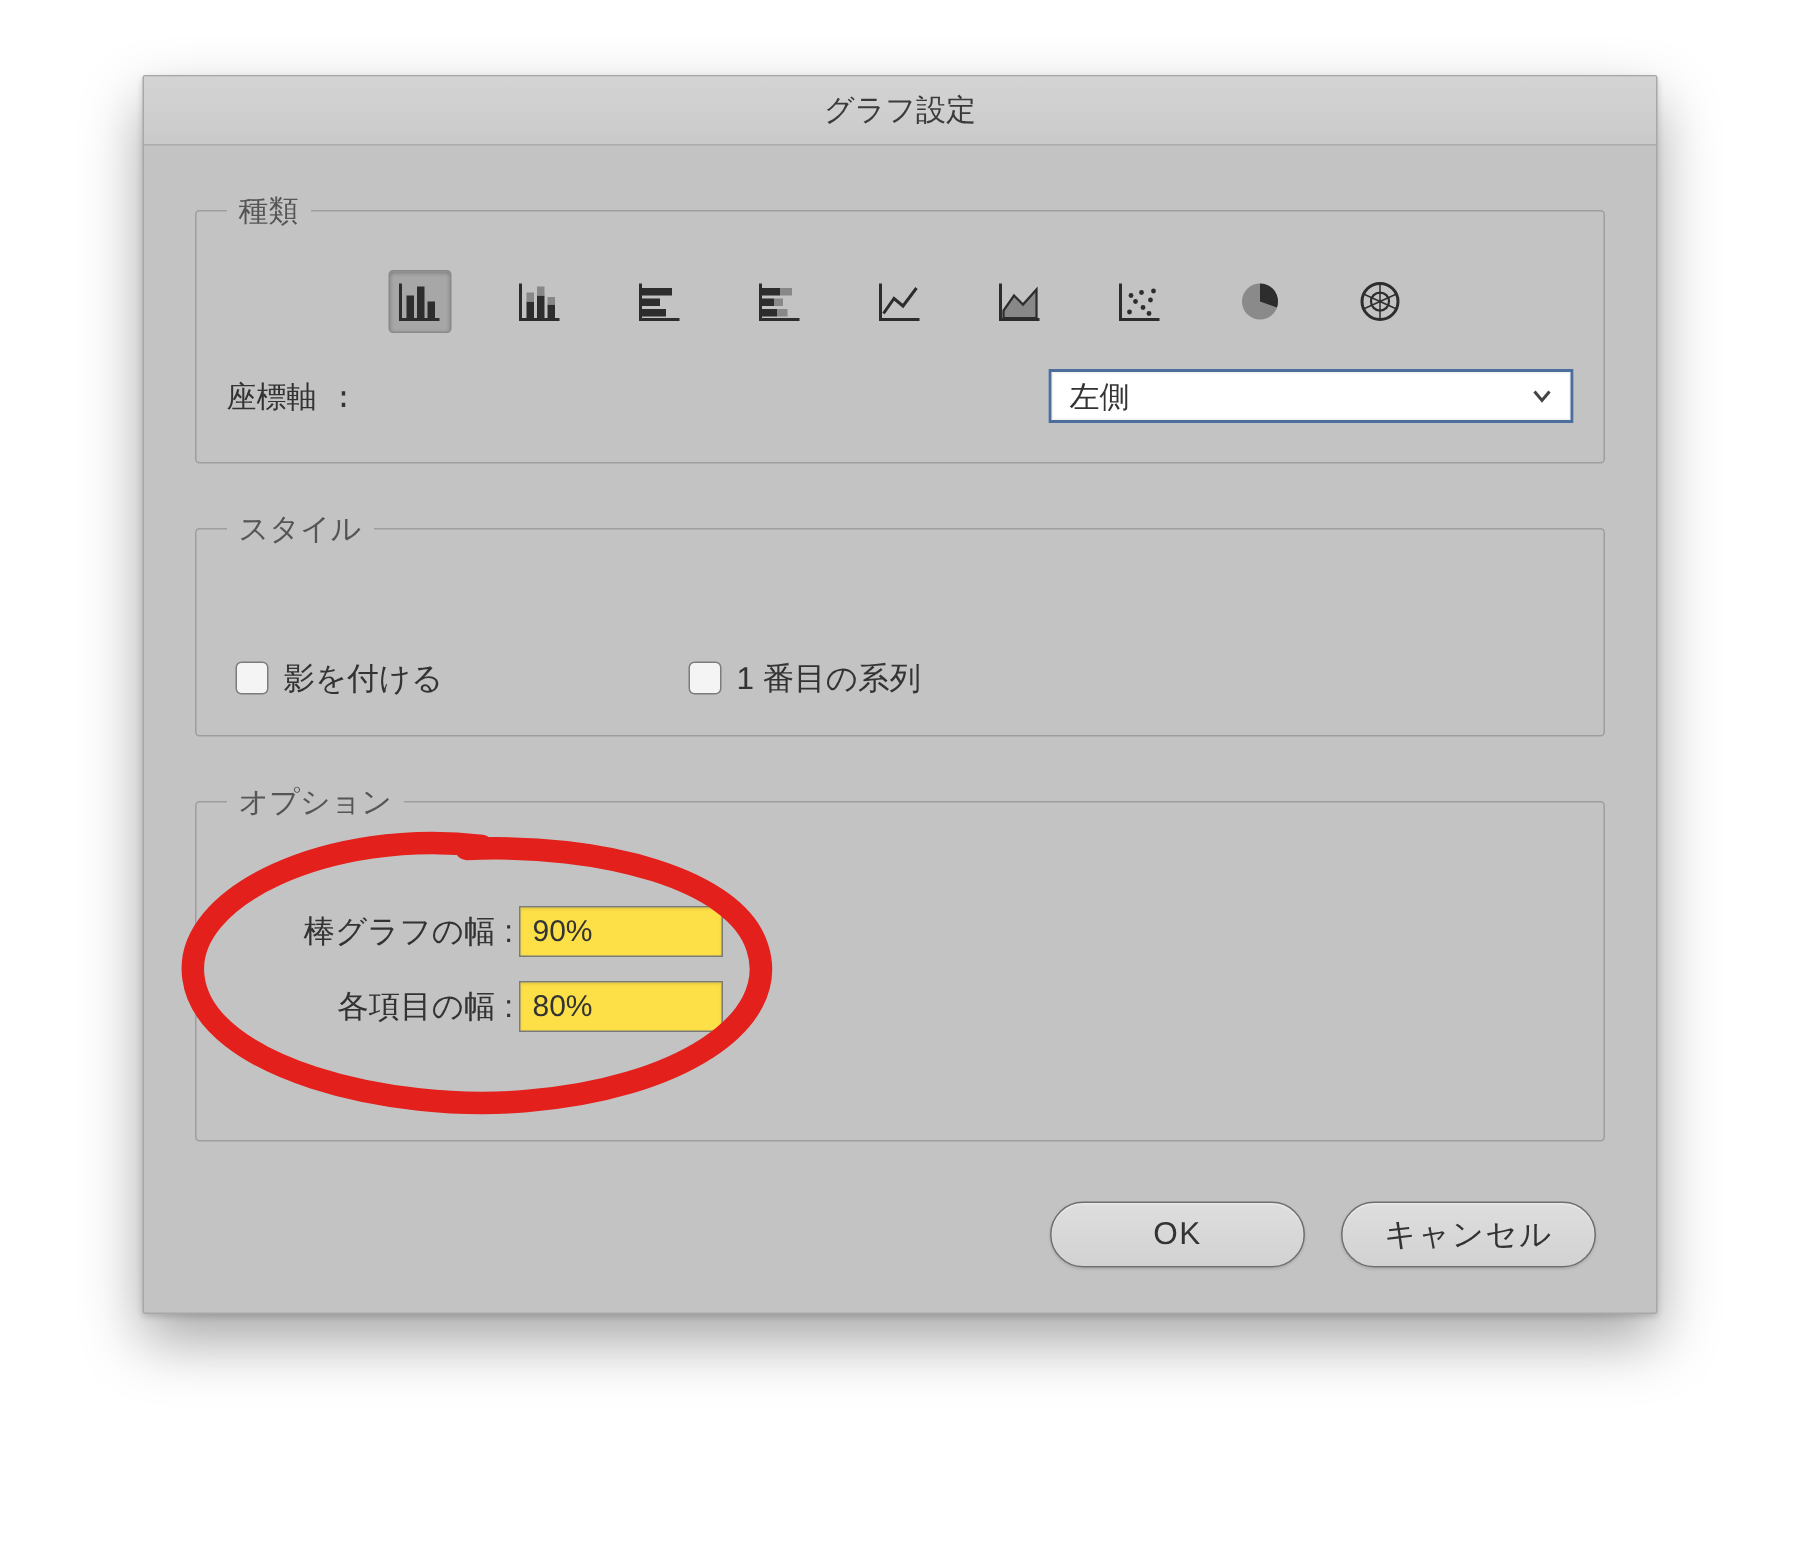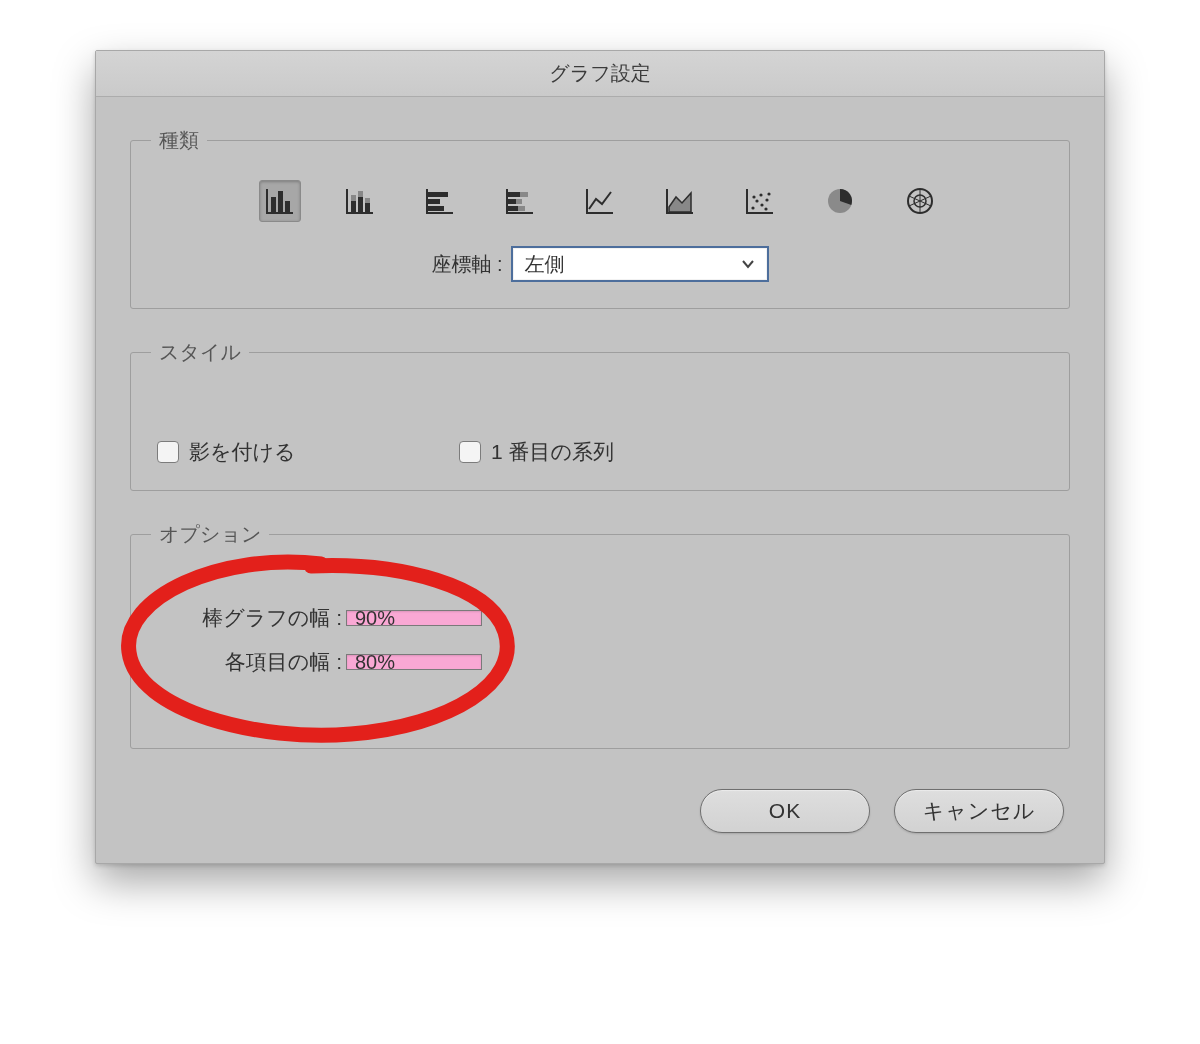--- a/index.html
+++ b/index.html
@@ -92,26 +92,27 @@
   }
   .gicon svg { display: block; }
   .gicon.selected {
     background: #a7a7a7;
     border-color: #8a8a8a;
     box-shadow: inset 0 1px 3px rgba(0,0,0,0.25);
   }
   .axis-row {
     display: flex;
     align-items: center;
-    justify-content: center;
+    justify-content: space-between;
     gap: 8px;
+    font-family: Liberation Mono, monospace;
   }
   .axis-label { font-size: 20px; color: #333; }
   .axis-select {
-    width: 258px;
+    width: 350px;
     height: 36px;
     background: #fff;
     border: 2px solid #4d6e9c;
     border-radius: 0;
     box-shadow: inset 0 0 0 1px rgba(0,0,0,0.05);
     display: flex;
     align-items: center;
     justify-content: space-between;
     padding: 0 12px;
     font-size: 20px;
@@ -165,22 +166,22 @@
   }
   .opt-label {
     width: 195px;
     text-align: right;
     padding-right: 4px;
     font-size: 21px;
     color: #333;
   }
   .opt-input {
     width: 136px;
-    height: 16px;
-    background: #f9a8d4;
+    height: 34px;
+    background: #fde047;
     border: 1px solid #7a7a7a;
     box-shadow: inset 0 1px 2px rgba(0,0,0,0.12);
     padding: 2px 8px;
     font-size: 20px;
     color: #333;
     display: flex;
     align-items: center;
   }
   .annot {
     position: absolute;

